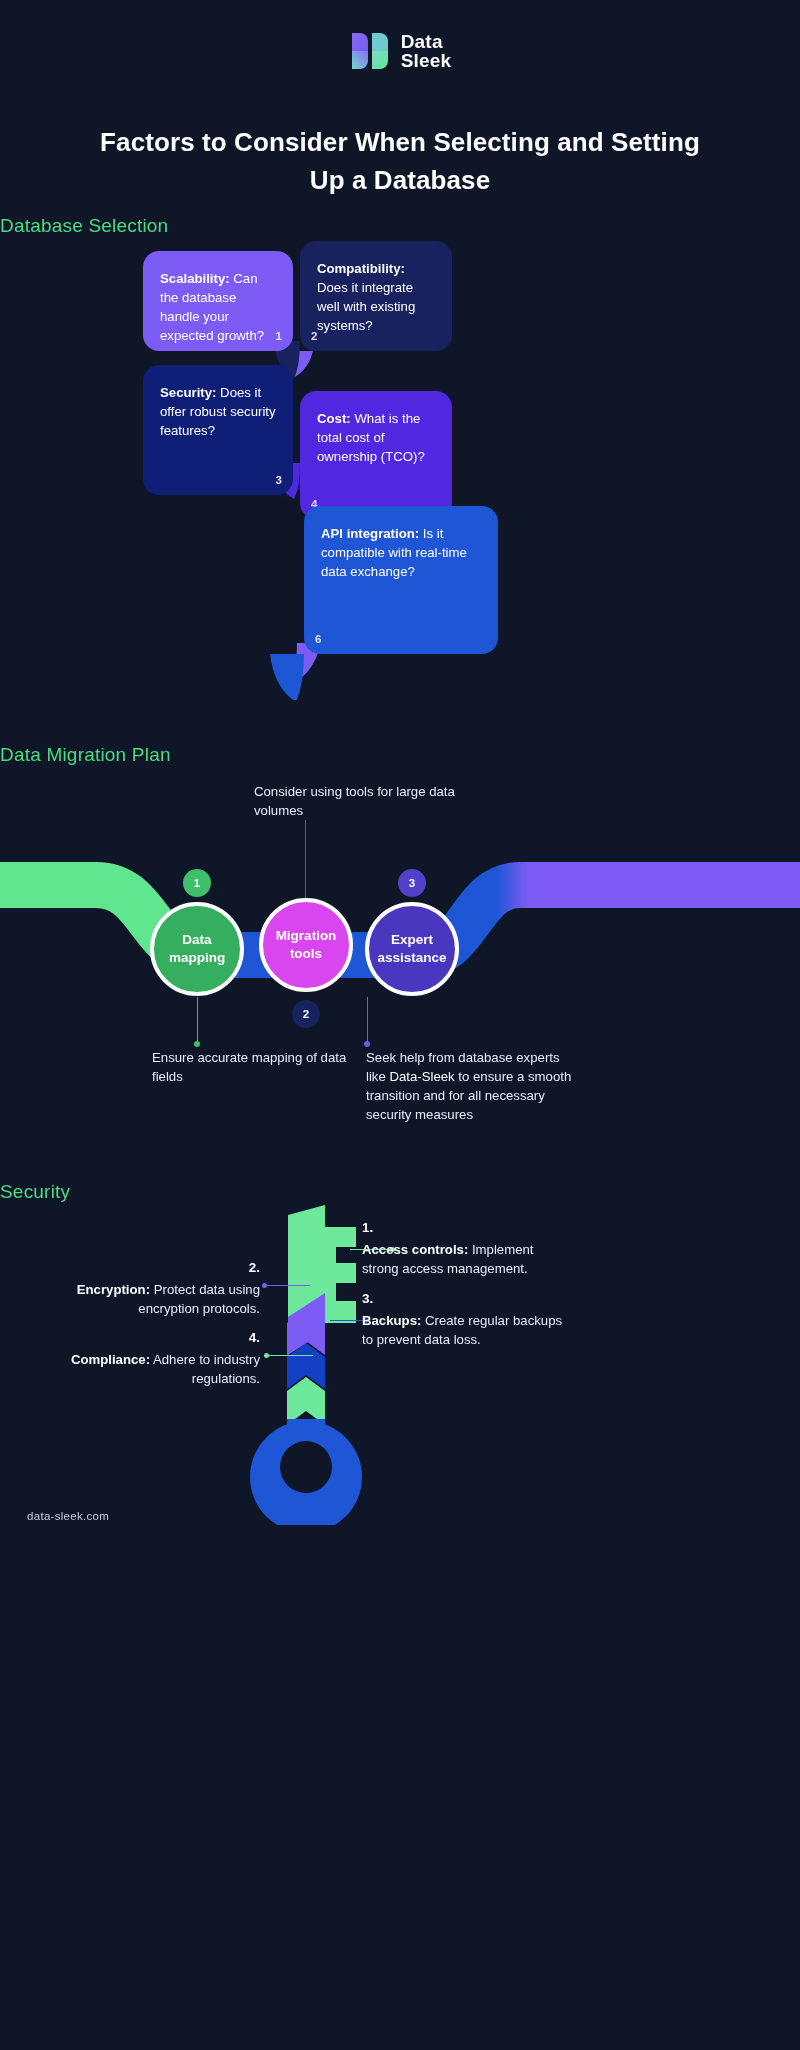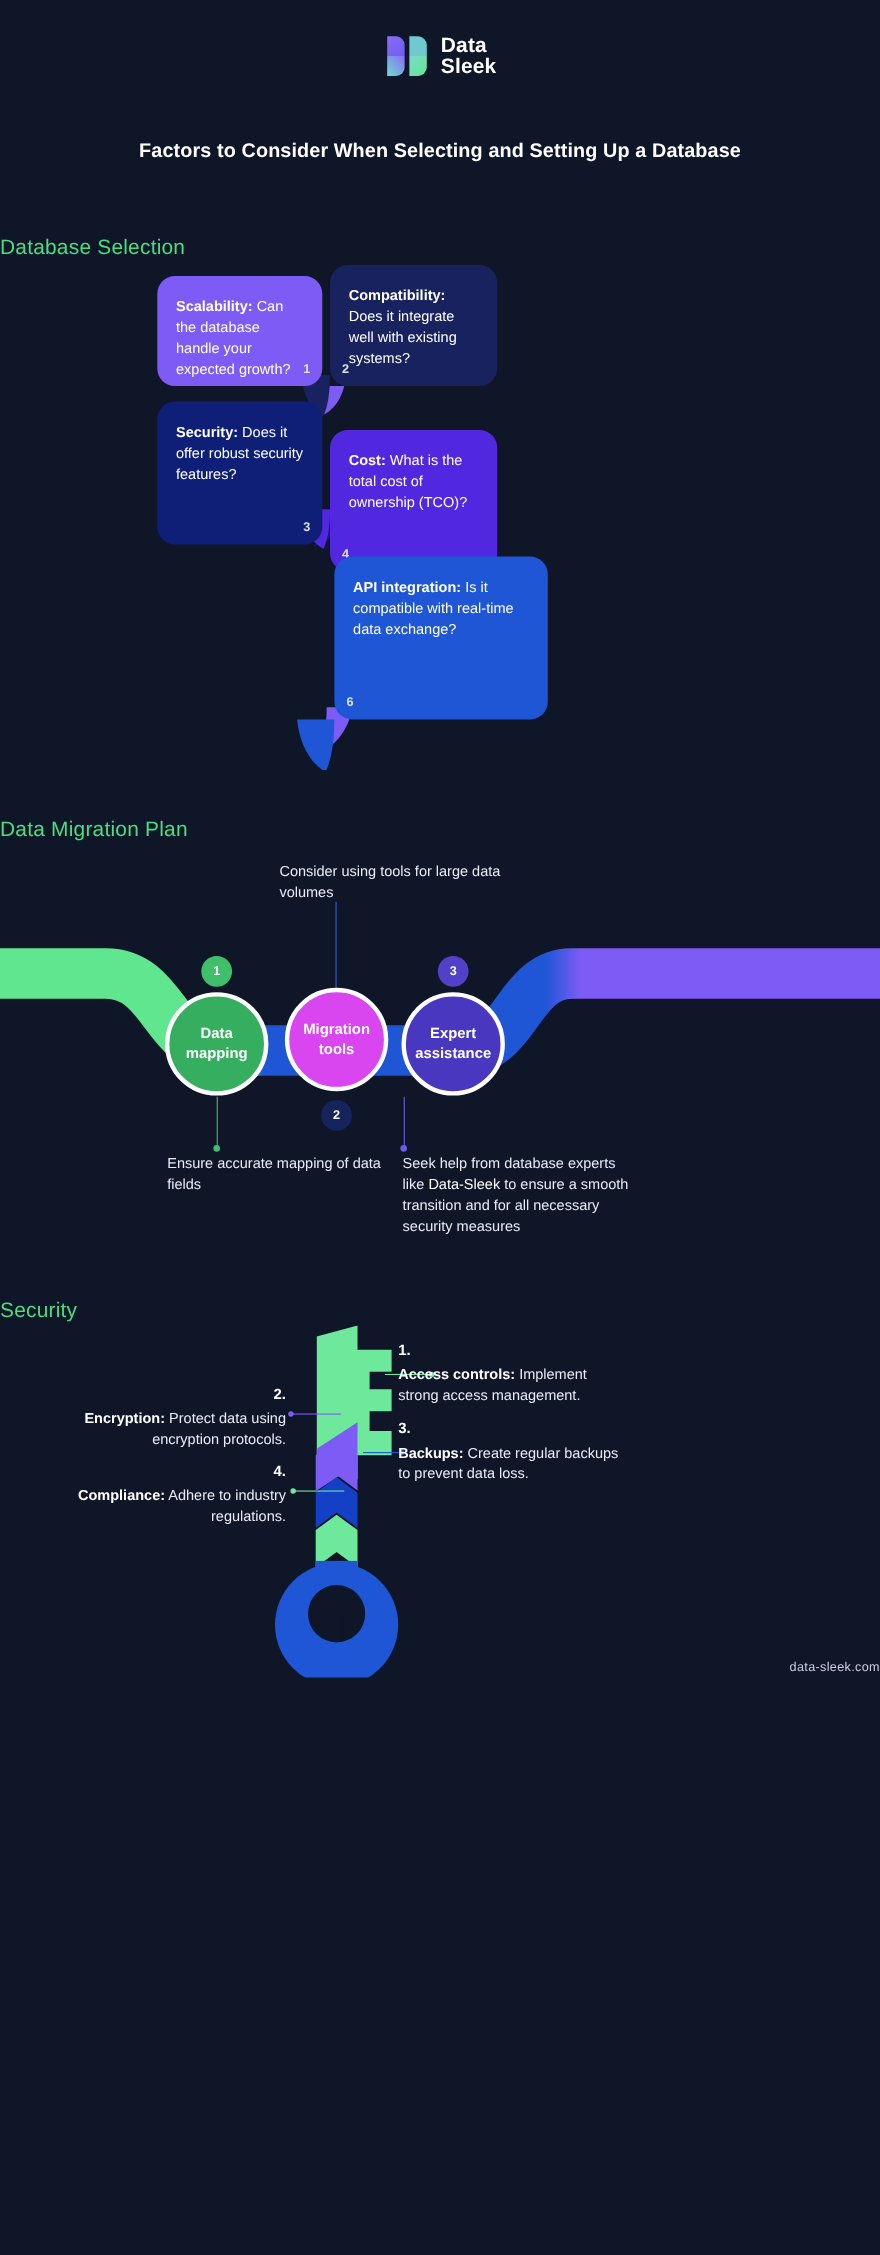--- a/index.html
+++ b/index.html
@@ -21,21 +21,21 @@
   }
   .logo-mark { width: 42px; height: 42px; position: relative; }
   .logo-text { line-height: 1.0; }
   .logo-line {
     font-size: 19px; font-weight: bold; color: #ffffff; letter-spacing: .2px;
   }
 
   
   .main-title {
     position: absolute; top: 124px; left: 100px; width: 600px;
-    text-align: center; font-size: 18px; font-weight: bold;
+    text-align: center; font-size: 26px; font-weight: bold;
     line-height: 1.45; color: #ffffff; letter-spacing: .1px;
   }
 
   
   .sec-head {
     position: absolute; width: 800px; 
     font-size: 19px; font-weight: normal; color: #4ade80; letter-spacing: .2px;
   }
   #sec-head-1 { top: 215px; }
   #sec-head-2 { top: 744px; }
@@ -92,22 +92,22 @@
   
   .key-wrap { position: absolute; left: 0; top: 1205px; width: 800px; height: 320px; }
   .sec-item { position: absolute; font-size: 13.2px; line-height: 1.45; color: #e9ecf7; }
   .sec-item .idx { font-weight: bold; font-size: 13.5px; color: #ffffff; display: block; margin-bottom: 2px; }
   .sec-item b { font-weight: bold; color: #ffffff; }
   .sec-line { position: absolute; height: 1.4px; }
   .sec-dot { position: absolute; width: 5px; height: 5px; border-radius: 50%; }
 
   
   .footer {
-    position: absolute; top: 1510px; left: 0; width: 800px; text-align: right;
-    font-size: 11.5px; color: #c8cfe4; letter-spacing: .3px;
+    position: absolute; top: 1510px; left: 0; width: 800px; text-align: left;
+    font-size: 11.5px; color: #c8cfe4; letter-spacing: .3px; padding-left: 27px;
   }
 </style>
 </head>
 <body>
 
 <div class="page">
 
   <div class="logo-wrap">
     <div class="logo-mark">
       <svg width="42" height="42" viewBox="0 0 42 42">

